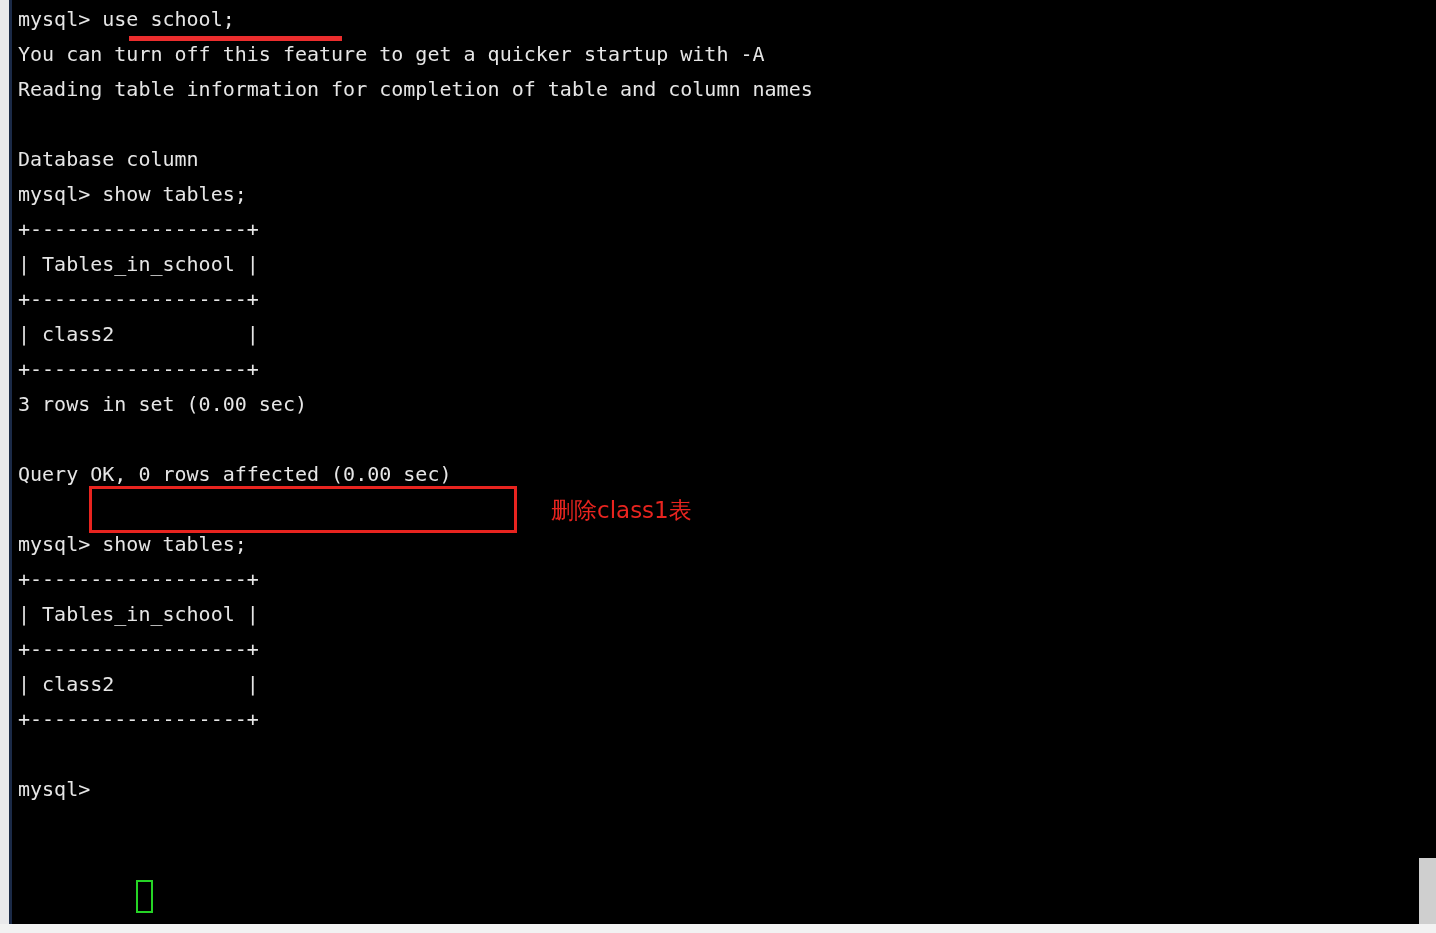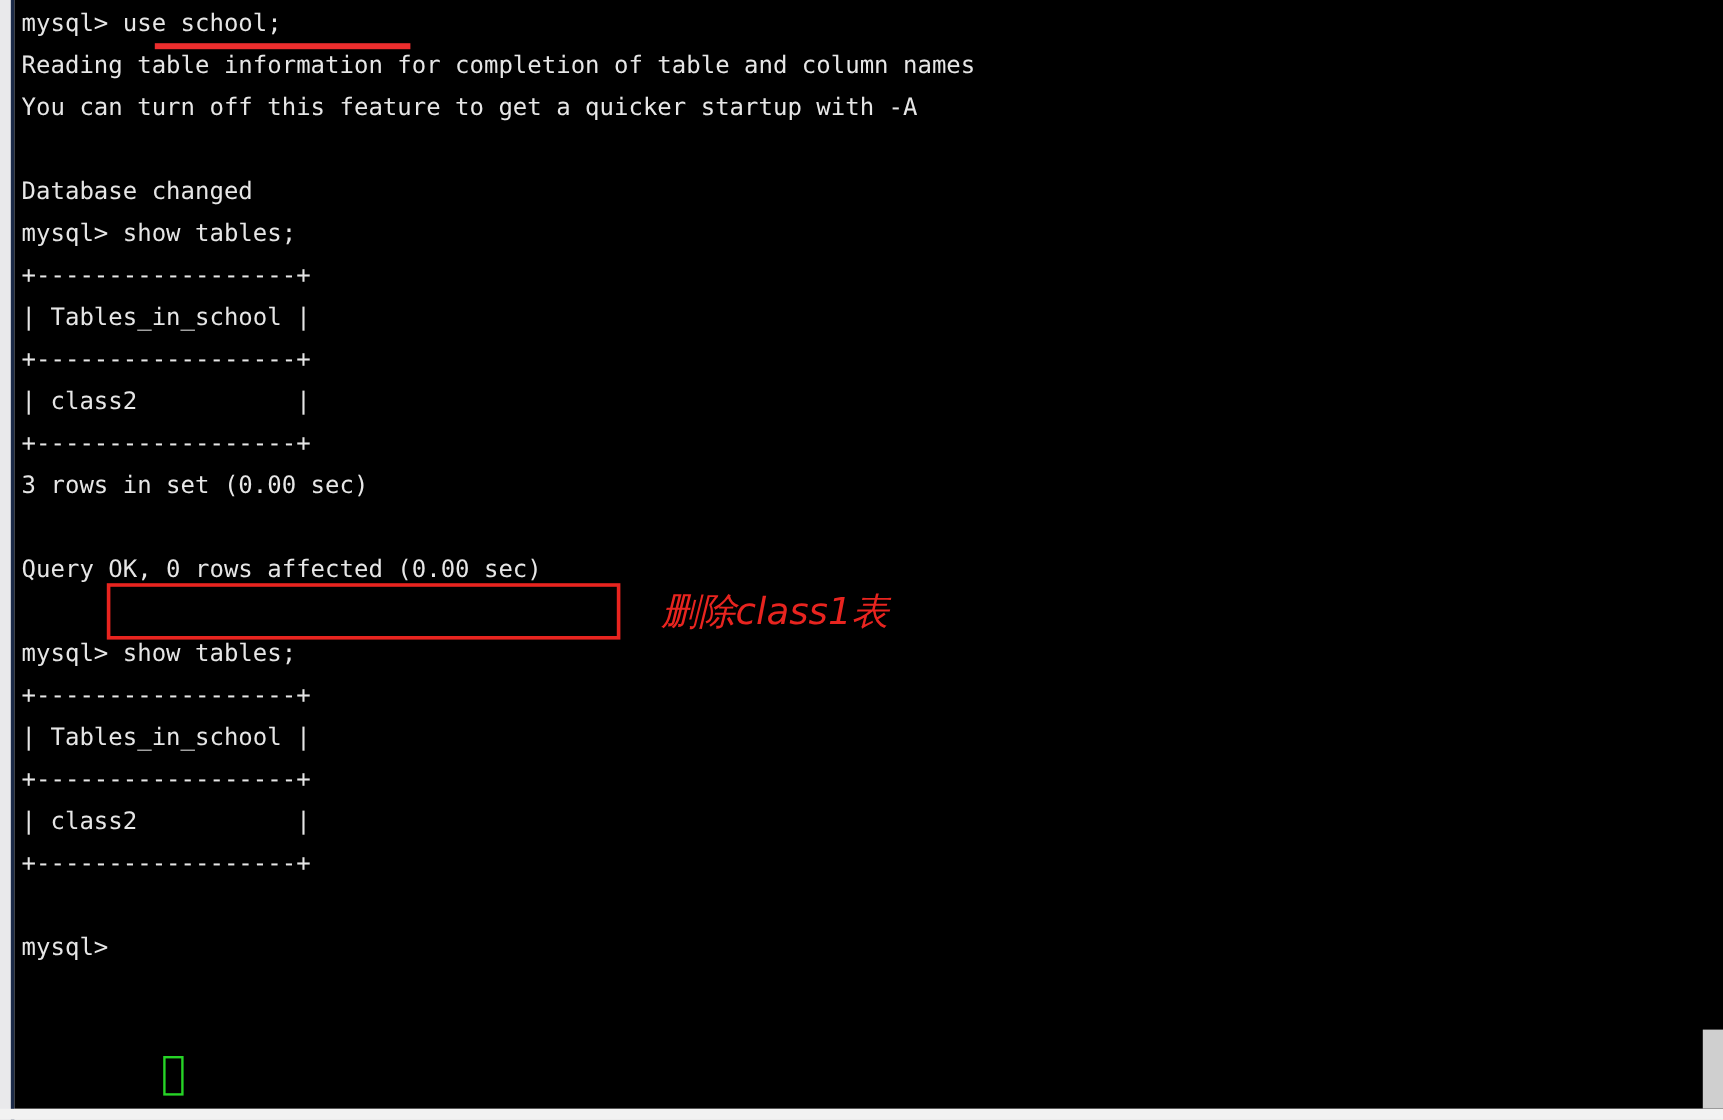--- a/index.html
+++ b/index.html
@@ -96,25 +96,24 @@
     height: 47px;
     border: 3px solid #e8241f;
     box-sizing: border-box;
     background: transparent;
   }
   .ann-note {
     position: absolute;
     left: 551px;
     top: 494px;
     font-family: "DejaVu Sans", sans-serif;
-    font-size: 31px;
+    font-size: 23px;
     line-height: 32px;
     color: #e8241f;
     white-space: pre;
-    font-style: italic;
   }
   .cursor-block {
     position: absolute;
     left: 136px;
     top: 880px;
     width: 17px;
     height: 33px;
     border: 2px solid #26d426;
     box-sizing: border-box;
     background: transparent;
@@ -124,24 +123,24 @@
 <body>
 
 <div id="app">
 
   <div class="gutter-gray"></div>
   <div class="gutter-line"></div>
 
   <div class="term">
     <div class="term-inner">
       <div class="line">mysql&gt; use school;</div>
+      <div class="line">You can turn off this feature to get a quicker startup with -A</div>
       <div class="line">Reading table information for completion of table and column names</div>
-      <div class="line">You can turn off this feature to get a quicker startup with -A</div>
       <div class="line blank"></div>
-      <div class="line">Database changed</div>
+      <div class="line">Database column</div>
       <div class="line">mysql&gt; show tables;</div>
       <div class="line">+------------------+</div>
       <div class="line">| Tables_in_school |</div>
       <div class="line">+------------------+</div>
       <div class="line">| class2           |</div>
       <div class="line">+------------------+</div>
       <div class="line">3 rows in set (0.00 sec)</div>
       <div class="line blank"></div>
       <div class="line">Query OK, 0 rows affected (0.00 sec)</div>
       <div class="line blank"></div>

